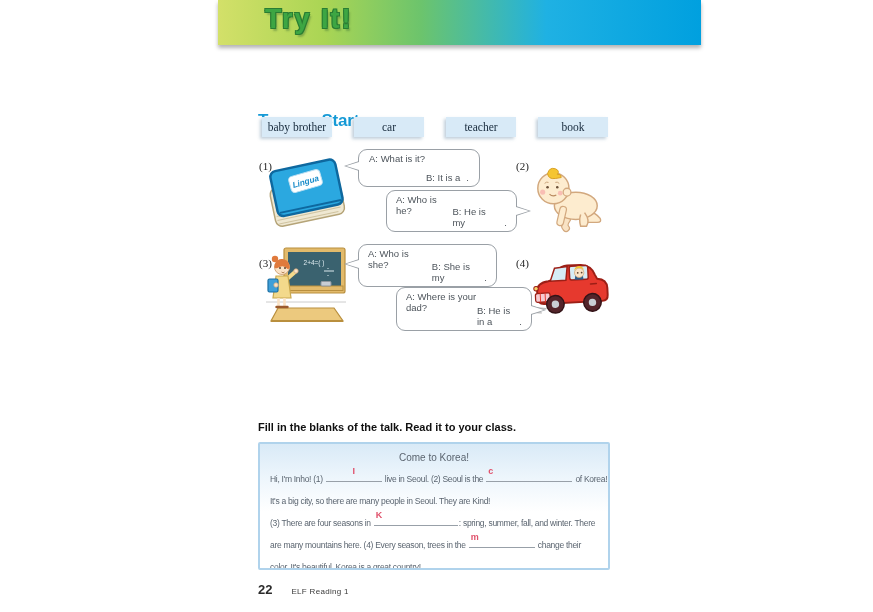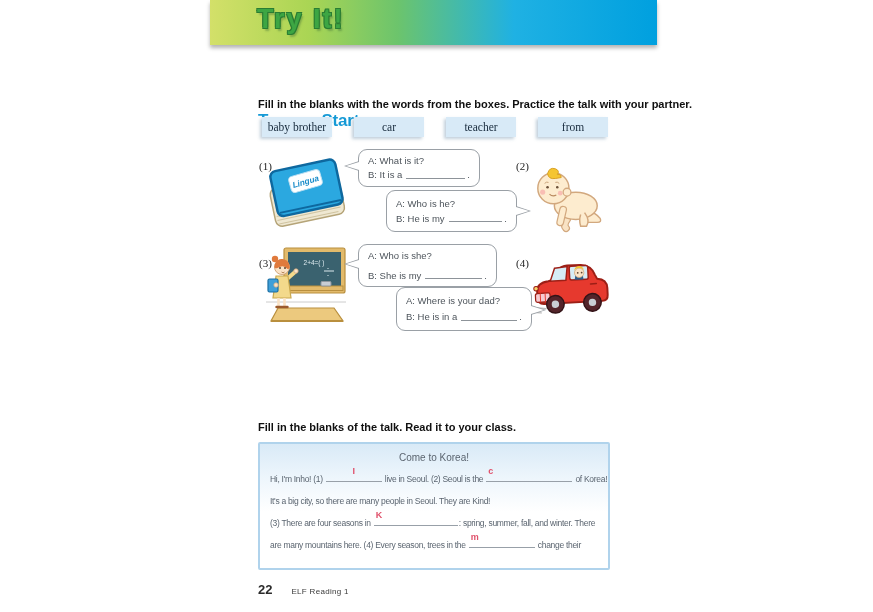--- a/index.html
+++ b/index.html
@@ -1,22 +1,22 @@
 <!DOCTYPE html>
 <html style="--banner-blue: #00a0df; --title-green: #3da643; --heading-blue: #169ad6; --accent-green: #6ab33c; --accent-red: #e8506b; --wordbox-blue: #d8eaf7; --hint-red: #e0516b;"><head>
 <meta charset="utf-8">
 <style>
   html,body{margin:0;padding:0;background:#fff;}
   .page{position:relative;width:873px;height:612px;background:#fff;overflow:hidden;
         font-family:"Liberation Sans",sans-serif;}
 
   
-  .banner{position:absolute;left:210px;top:0;width:447px;height:45px;
+  .banner{position:absolute;left:218px;top:0;width:447px;height:45px;
     background:linear-gradient(90deg,#d3e069 0%,#aad554 22%,#6cc46c 42%,#1fb1e3 68%,var(--banner-blue,#00a0df) 100%);
-    box-shadow:0 3px 4px rgba(0,0,0,.30);}
+    box-shadow:0 3px 4px rgba(0,0,0,.30);padding-left:36px;}
   .banner-title{position:absolute;left:47px;top:4px;font-size:27px;font-weight:bold;
     color:var(--title-green,#3da643);letter-spacing:2px;
     text-shadow:1px 1px 0 #2a7d33,-1px 1px 0 #2a7d33,1px -1px 0 #2a7d33,-1px -1px 0 #2a7d33,2px 3px 2px rgba(40,90,45,.35);}
 
   
   .heading{position:absolute;left:258px;font-size:17px;font-weight:800;
     color:var(--heading-blue,#169ad6);letter-spacing:-.2px;margin-top:38px;}
   .h-ts{top:73px;}
   .h-pit{top:396px;}
   .acc-green{color:var(--accent-green,#6ab33c);}
@@ -30,32 +30,32 @@
   .word-box{flex:1;height:20px;line-height:20px;text-align:center;
     background:var(--wordbox-blue,#d8eaf7);
     font-family:"Liberation Serif",serif;font-size:11.5px;color:#16293b;
     box-shadow:-2px 2px 3px rgba(120,150,175,.45);}
 
   
   .item-number{position:absolute;font-family:"Liberation Serif",serif;font-size:11px;color:#222;}
   .illu{position:absolute;}
 
   .bubble{position:absolute;box-sizing:border-box;background:#fff;border:1px solid #9aa0a6;
-    border-radius:9px;padding:3px 9px;display:flex;flex-direction:column;justify-content:space-evenly;
+    border-radius:9px;padding:3px 9px;display:flex;flex-direction:row;justify-content:space-evenly;
     font-size:9.5px;color:#4d545b;}
   .bubble::before,.bubble::after{content:"";position:absolute;width:0;height:0;border-style:solid;}
   .tail-left::before{left:-15px;top:var(--tt);border-width:5px 15px 5px 0;
     border-color:transparent #9aa0a6 transparent transparent;}
   .tail-left::after{left:-13px;top:calc(var(--tt) + 1px);border-width:4px 13px 4px 0;
     border-color:transparent #fff transparent transparent;}
   .tail-right::before{right:-15px;top:var(--tt);border-width:5px 0 5px 15px;
     border-color:transparent transparent transparent #9aa0a6;}
   .tail-right::after{right:-13px;top:calc(var(--tt) + 1px);border-width:4px 0 4px 13px;
     border-color:transparent transparent transparent #fff;}
-  .bub-b{display:flex;align-items:center;}
+  .bub-b{display:flex;align-items:flex-end;}
   .bub-blank{flex:1;border-bottom:1px solid #8d9399;height:9px;margin:0 2px 2px 4px;}
 
   
   .korea-box{position:absolute;left:258px;top:442px;width:352px;height:128px;box-sizing:border-box;
     border:2px solid #b0d3ec;border-radius:2px;overflow:hidden;
     background:linear-gradient(180deg,#d9eaf7 0%,#eef6fc 28%,#ffffff 55%);}
   .korea-title{margin-top:8px;text-align:center;font-size:10px;color:#5b6570;}
   .passage-lines{padding:5px 10px 0 10px;}
   .passage-line{height:22px;line-height:22px;white-space:nowrap;
     font-size:8.5px;letter-spacing:-.3px;color:#5b6570;}
@@ -73,27 +73,26 @@
 </head>
 <body>
 
 <div class="page">
 
   <div class="banner">
     <div class="banner-title">Try It!</div>
   </div>
 
   <div class="heading h-ts"><span>Tong</span><span class="acc-green">u</span><span>e Starter</span></div>
-  <div class="instruction i-ts">Fill in the blanks with the words from the boxes. Practice the talk with your partner.</div>
 
   <div class="word-boxes">
       <div class="word-box">baby brother</div>
       <div class="word-box">car</div>
       <div class="word-box">teacher</div>
-      <div class="word-box">from</div>
+      <div class="word-box">book</div>
     </div>
 
   <div class="item-number" style="left:259px;top:160px;">(1)</div>
   <div class="item-number" style="left:516px;top:160px;">(2)</div>
   <div class="item-number" style="left:259px;top:257px;">(3)</div>
   <div class="item-number" style="left:516px;top:257px;">(4)</div>
 
   <svg class="illu" style="left:264px;top:154px;" width="88" height="80" viewBox="0 0 90 82">
     <g transform="rotate(-12 45 42)">
       <path d="M14 28 h58 a7 7 0 0 1 7 7 v26 a7 7 0 0 1 -7 7 h-58 a7 7 0 0 1 -7 -7 v-26 a7 7 0 0 1 7 -7 z" fill="#efe8d2" stroke="#b5a478" stroke-width="1.5"></path>
@@ -208,20 +207,21 @@
 
   <div class="instruction i-pit">Fill in the blanks of the talk. Read it to your class.</div>
 
   <div class="korea-box">
     <div class="korea-title">Come to Korea!</div>
     <div class="passage-lines">
         <div class="passage-line"><span class="pass-text">Hi, I'm Inho! (1) </span><span class="pass-blank" style="width: 56px;"><span class="hint hint-center">I</span></span><span class="pass-text"> live in Seoul. (2) Seoul is the </span><span class="pass-blank" style="width: 86px;"><span class="hint hint-left">c</span></span><span class="pass-text"> of Korea!</span></div>
         <div class="passage-line"><span class="pass-text">It's a big city, so there are many people in Seoul. They are Kind!</span></div>
         <div class="passage-line"><span class="pass-text">(3) There are four seasons in </span><span class="pass-blank" style="width: 84px;"><span class="hint hint-left">K</span></span><span class="pass-text">: spring, summer, fall, and winter. There</span></div>
         <div class="passage-line"><span class="pass-text">are many mountains here. (4) Every season, trees in the </span><span class="pass-blank" style="width: 66px;"><span class="hint hint-left">m</span></span><span class="pass-text"> change their</span></div>
+        <div class="passage-line"><span class="pass-text">color. It's beautiful. Korea is a great country!</span></div>
       </div>
   </div>
 
   <div class="footer">
     <span class="page-num">22</span>
     <span class="book-title">ELF Reading 1</span>
   </div>
 
 </div>
 

